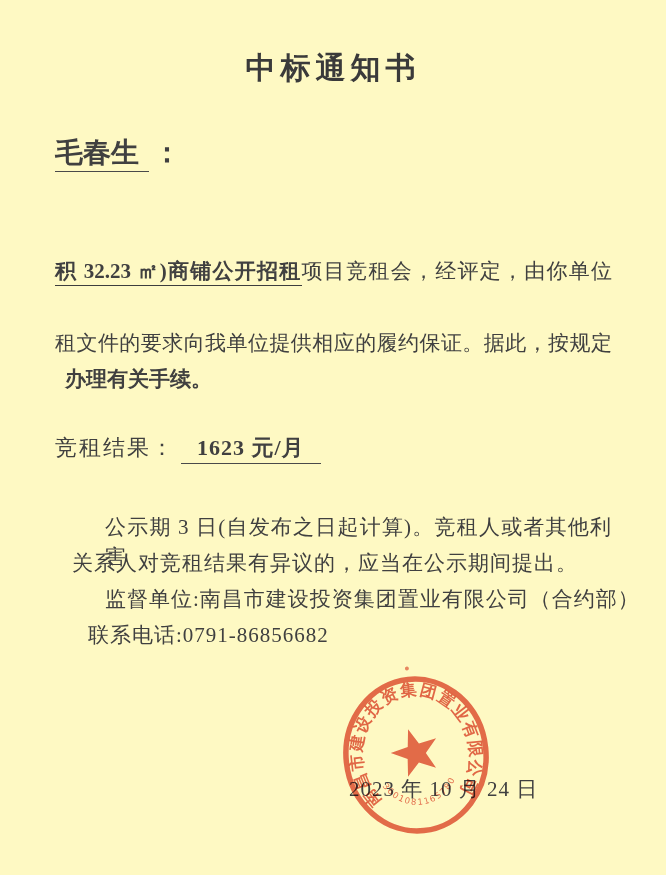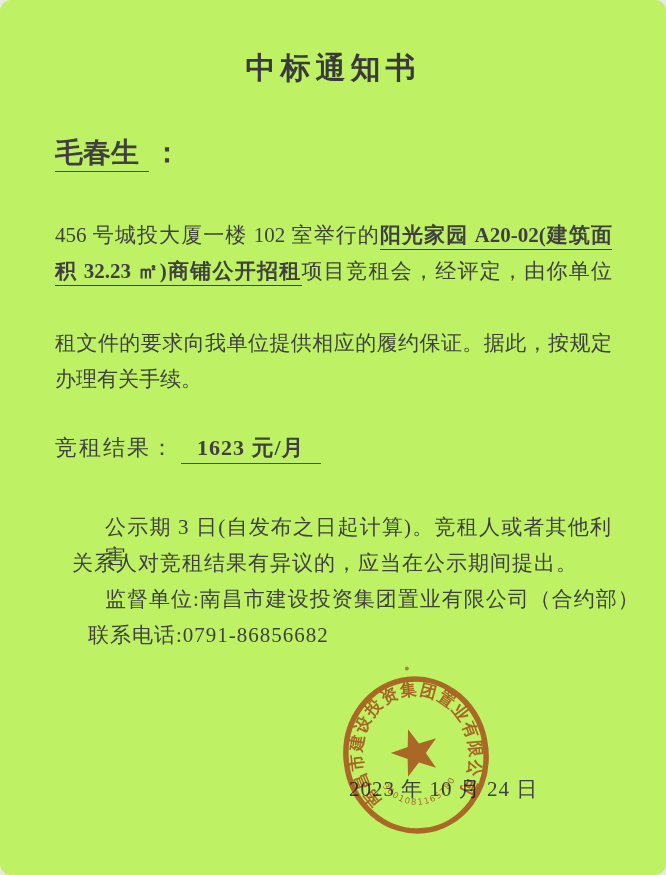--- a/index.html
+++ b/index.html
@@ -42,21 +42,21 @@
     border-bottom: 1.5px solid #4a4a4a;
     padding: 0 10px 3px 0;
   }
   .addressee .colon { font-weight: bold; margin-left: 4px; }
 
   .p1l1 { top: 184px; left: 108px; width: 504px; }
   .p1l2 { top: 220px; left: 55px;  width: 557px; }
   .p1l3 { top: 256px; left: 55px;  width: 557px; }
   .p1l4 { top: 292px; left: 55px;  width: 557px; }
   .p1l5 { top: 328px; left: 55px;  width: 557px; }
-  .p1l6 { top: 364px; left: 55px; }
+  .p1l6 { top: 364px; left: 65px; font-weight: bold; }
 
   .proj {
     font-weight: bold;
     border-bottom: 1.6px solid #3d3d3d;
     padding-bottom: 2px;
   }
 
   .result-line { top: 433px; left: 55px; font-size: 22px; }
   .result-line .label { font-weight: normal; letter-spacing: 2px; }
   .result-line .value {
@@ -104,30 +104,29 @@
     font-size: 8.5px;
     fill: currentColor;
     fill-opacity: 0.85;
     letter-spacing: 1.5px;
   }
   .seal .tip-dot { fill: currentColor; fill-opacity: 0.7; }
 </style>
 </head>
 <body>
 
-<div class="page" style="color: rgb(64, 64, 64); background: #bef264; border-radius: 11px;">
+<div class="page" style="color: rgb(64, 64, 64); background: #fef9c3;">
 
   <div class="doc-title">中标通知书</div>
 
   <div class="line addressee">
     <span class="name">毛春生</span><span class="colon">：</span>
   </div>
 
 
-  <div class="line stretch p1l2"><span>456 号城投大厦一楼 102 室举行的</span><span class="proj">阳光家园 A20-02(建筑面</span></div>
 
   <div class="line stretch p1l3"><span class="proj">积 32.23 ㎡)商铺公开招租</span><span>项目竞租会，经评定，由你单位</span></div>
 
   <div class="line stretch p1l5">租文件的要求向我单位提供相应的履约保证。据此，按规定</div>
   <div class="line p1l6">办理有关手续。</div>
 
   <div class="line result-line">
     <span class="label">竞租结果：</span><span class="value">1623 元/月</span>
   </div>
 

